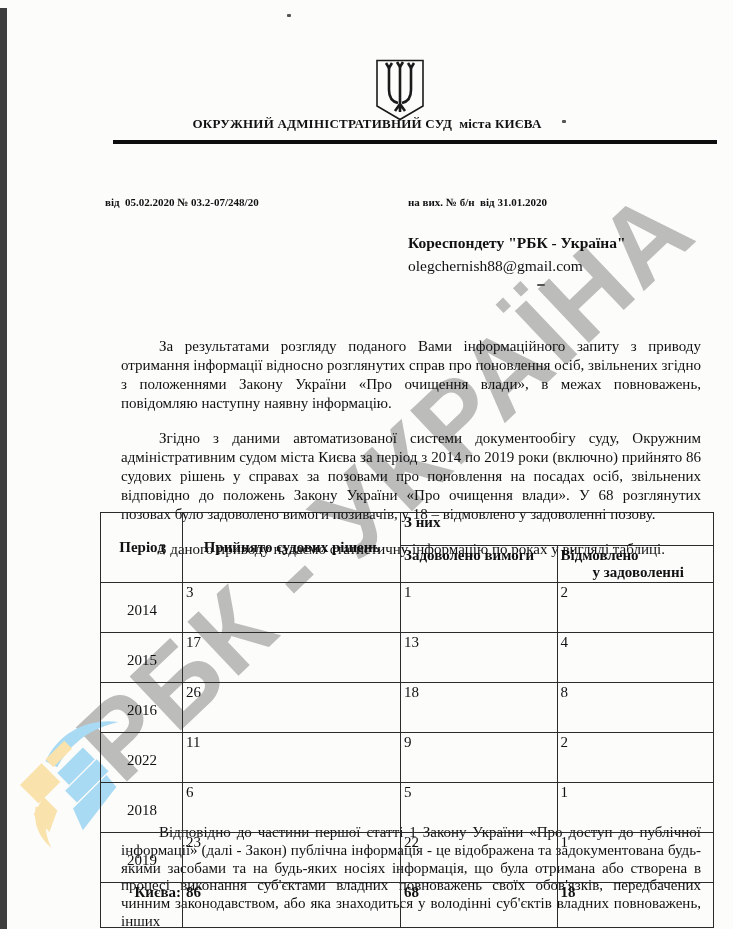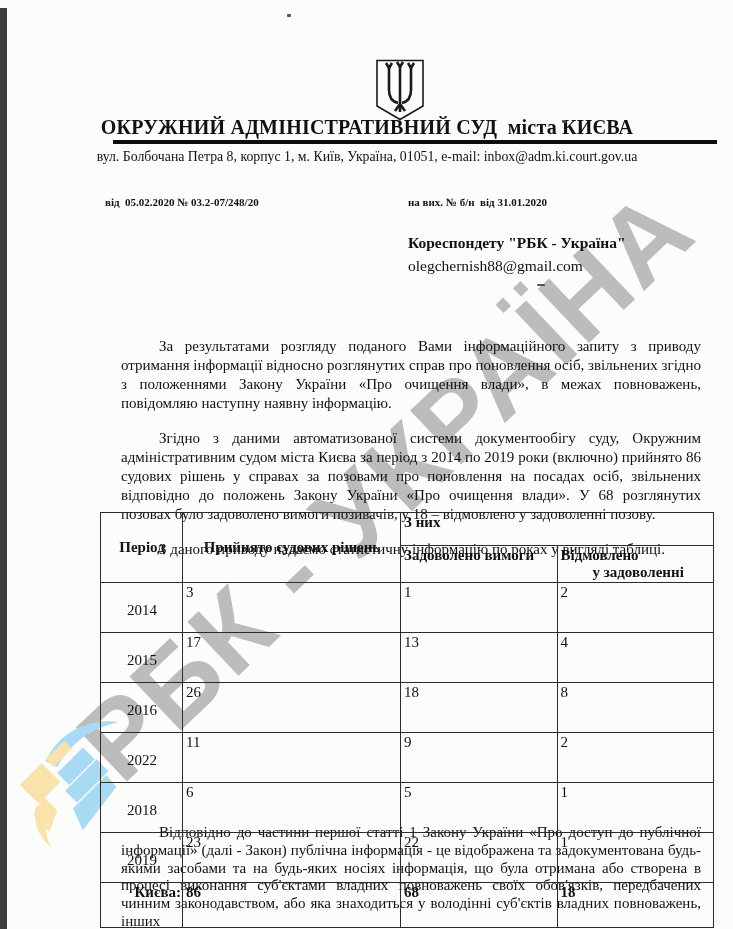--- a/index.html
+++ b/index.html
@@ -17,21 +17,21 @@
     font-family:"Liberation Sans",sans-serif;font-weight:700;
     font-size:108px;letter-spacing:2px;white-space:pre;
     color:rgba(128,128,128,0.52);
   }
   .wm-logo{position:absolute;left:16px;top:710px;}
   
   .content{position:absolute;inset:0;z-index:2;}
   .trident{position:absolute;left:375px;top:59px;}
   .court-name{
     position:absolute;left:58px;top:116px;width:618px;text-align:center;
-    font-weight:700;font-size:20px;letter-spacing:.2px;white-space:pre;
+    font-weight:700;font-size:13px;letter-spacing:.2px;white-space:pre;
   }
   .rule{position:absolute;left:113px;top:140px;width:604px;height:4px;background:#0d0d0d;}
   .addr{position:absolute;left:58px;width:618px;text-align:center;font-size:13.8px;}
   .addr1{top:149px;} .addr2{top:169px;}
   .ref{position:absolute;top:196px;font-size:11px;white-space:pre;font-weight:bold;}
   .ref-out{left:105px;} .ref-in{left:408px;}
   .recipient{position:absolute;left:408px;top:231px;font-size:15.5px;line-height:23px;}
   .recipient .b{font-weight:700;}
   .bodytext{position:absolute;left:105px;width:612px;font-size:15px;text-align:justify;}
   .top-block{top:321px;line-height:19px;}
@@ -90,21 +90,20 @@
         <path d="M36,8 V31 Q36,42 27,44"></path>
         <path d="M11,4 L14,9 L17,4"></path>
         <path d="M22,3 L25,8 L28,3"></path>
         <path d="M33,4 L36,9 L39,4"></path>
         <path d="M25,44 V53 M25,45 L20,52 M25,45 L30,52"></path>
       </g>
     </svg>
 
     <div class="court-name">ОКРУЖНИЙ АДМІНІСТРАТИВНИЙ СУД  міста КИЄВА</div>
     <div class="rule"></div>
-    <div class="addr addr1">вул. Болбочана Петра 8, корпус 1, м. Київ, Україна, 01051,  e-mail: inbox@adm.ki.court.gov.ua</div>
 
     <div class="ref ref-out">від  05.02.2020 № 03.2-07/248/20</div>
     <div class="ref ref-in">на вих. № б/н  від 31.01.2020</div>
 
     <div class="recipient">
       <div class="b">Кореспондету "РБК - Україна"</div>
       <div>olegchernish88@gmail.com</div>
     </div>
 
     <div class="bodytext top-block">

